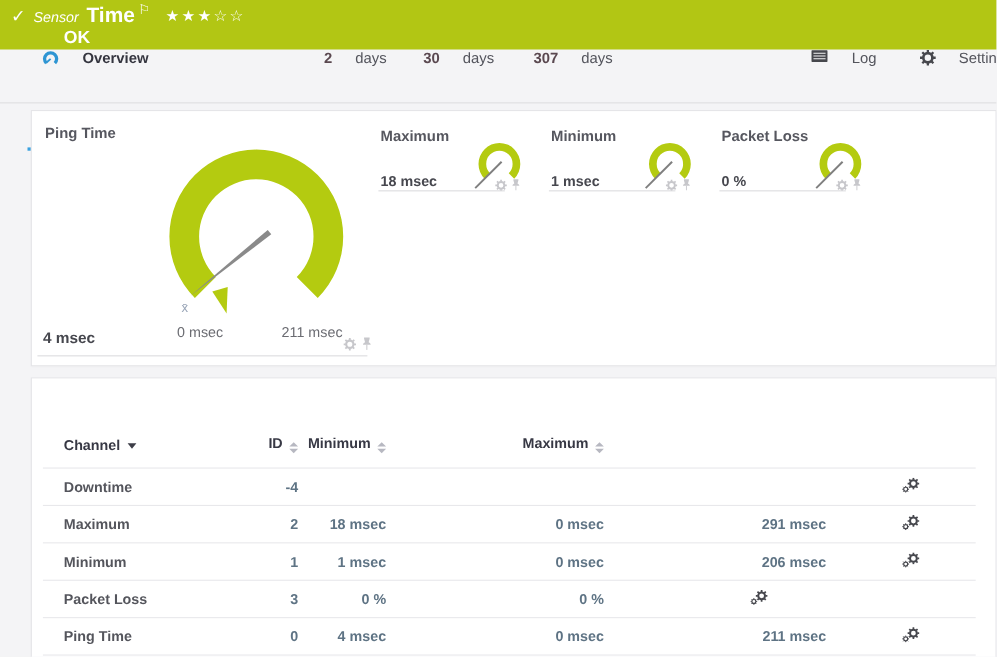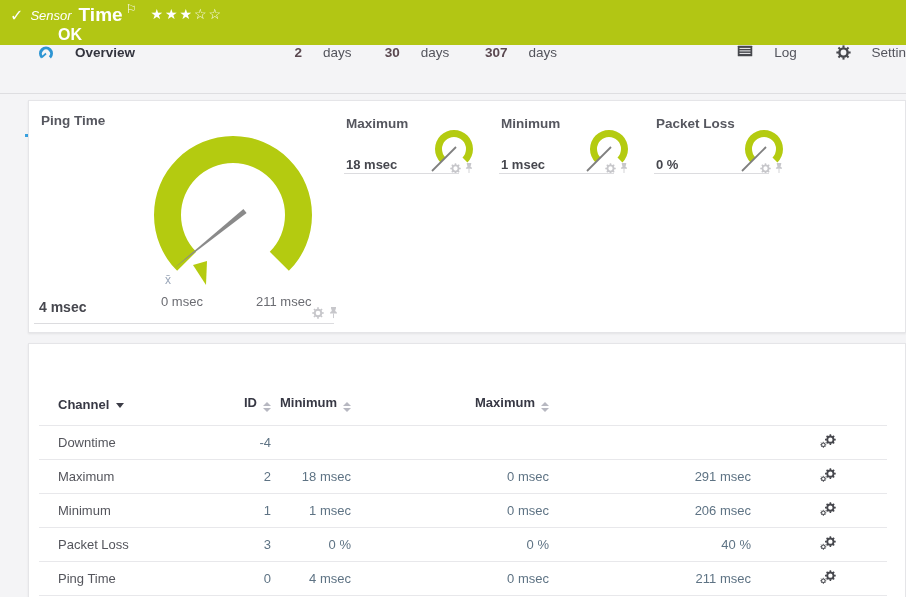--- a/index.html
+++ b/index.html
@@ -46,21 +46,21 @@
   
   .mini-block{position:absolute;top:10px;width:135px;height:80px;}
   .mini-title{position:absolute;left:2px;top:5px;}
   .mini-value{position:absolute;left:2px;top:46px;font-size:13px;font-weight:bold;color:#46474e;}
   .mini-gauge{position:absolute;left:84px;top:16px;}
   .mini-icons{position:absolute;left:106px;top:51px;display:flex;gap:4px;align-items:center;}
   .mini-underline{position:absolute;left:0;top:62px;width:115px;height:1px;background:#dcdcdf;}
 
   
   .ctable{margin:0 18px 0 10px;}
-  .trow{display:grid;grid-template-columns:150px 82px 80px 198px 202px 138px;align-items:center;height:33px;border-top:1px solid #e8e8eb;font-size:13px;}
+  .trow{display:grid;grid-template-columns:150px 82px 80px 198px 202px 138px;align-items:center;height:33px;border-top:1px solid #e8e8eb;font-size:13px;font-weight:bold;}
   .trow:last-child{border-bottom:1px solid #e8e8eb;}
   .thead{display:grid;grid-template-columns:150px 82px 80px 198px 202px 138px;align-items:end;height:81px;padding-bottom:13px;box-sizing:border-box;
          font-size:13px;font-weight:bold;color:#373844;}
   .cell-l{padding-left:19px;text-align:left;}
   .cell-r{text-align:right;}
   .cell-icons{text-align:right;padding-right:52px;}
   .td-channel{color:#54555c;}
   .td-val{color:#5e7384;}
   .caret-down{display:inline-block;width:0;height:0;border-left:4.5px solid transparent;border-right:4.5px solid transparent;border-top:5px solid #3c3d47;margin-left:7px;vertical-align:1px;}
   .sort-stack{display:inline-flex;flex-direction:column;gap:2px;margin-left:6px;vertical-align:1px;}
@@ -287,21 +287,20 @@
               <use href="#sym-gear" x="5" y="0" width="12" height="12"></use>
               <use href="#sym-gear" x="0" y="8" width="7" height="7"></use>
             </svg></span></div>
     </div>
 
     <div class="trow">
       <div class="cell-l td-channel">Packet Loss</div>
       <div class="cell-r td-val">3</div>
       <div class="cell-r td-val">0 %</div>
       <div class="cell-r td-val">0 %</div>
-      <div class="cell-r td-val">40 %</div>
       <div class="cell-icons"><span class="gears-btn"><svg width="17" height="15" viewBox="0 0 18 16">
               <use href="#sym-gear" x="5" y="0" width="12" height="12"></use>
               <use href="#sym-gear" x="0" y="8" width="7" height="7"></use>
             </svg></span></div>
     </div>
 
     <div class="trow">
       <div class="cell-l td-channel">Ping Time</div>
       <div class="cell-r td-val">0</div>
       <div class="cell-r td-val">4 msec</div>

